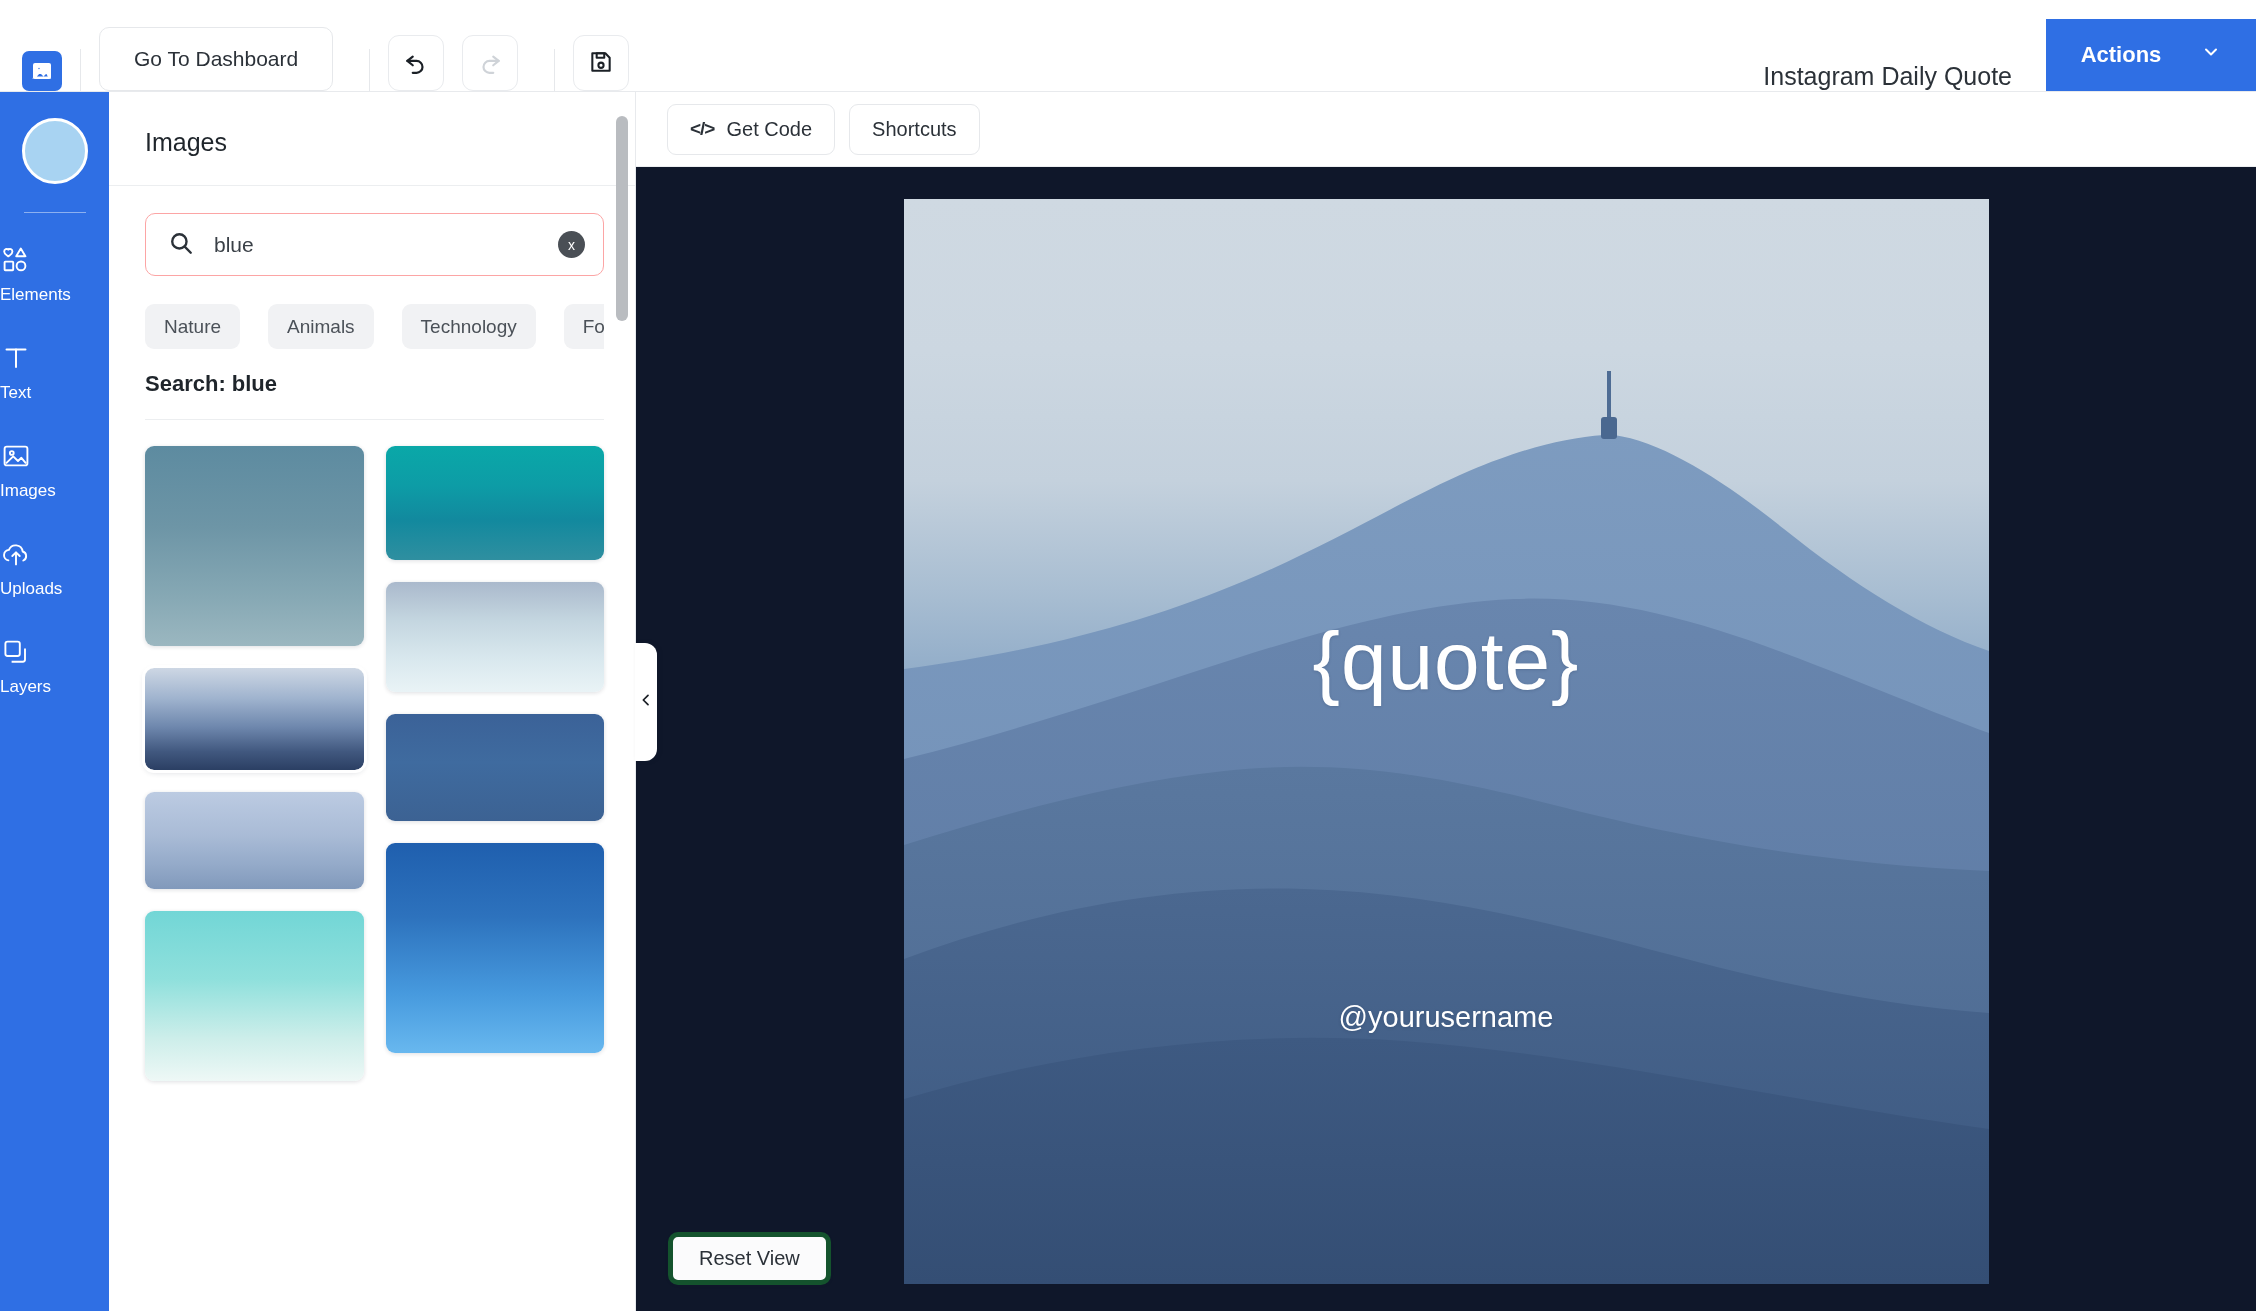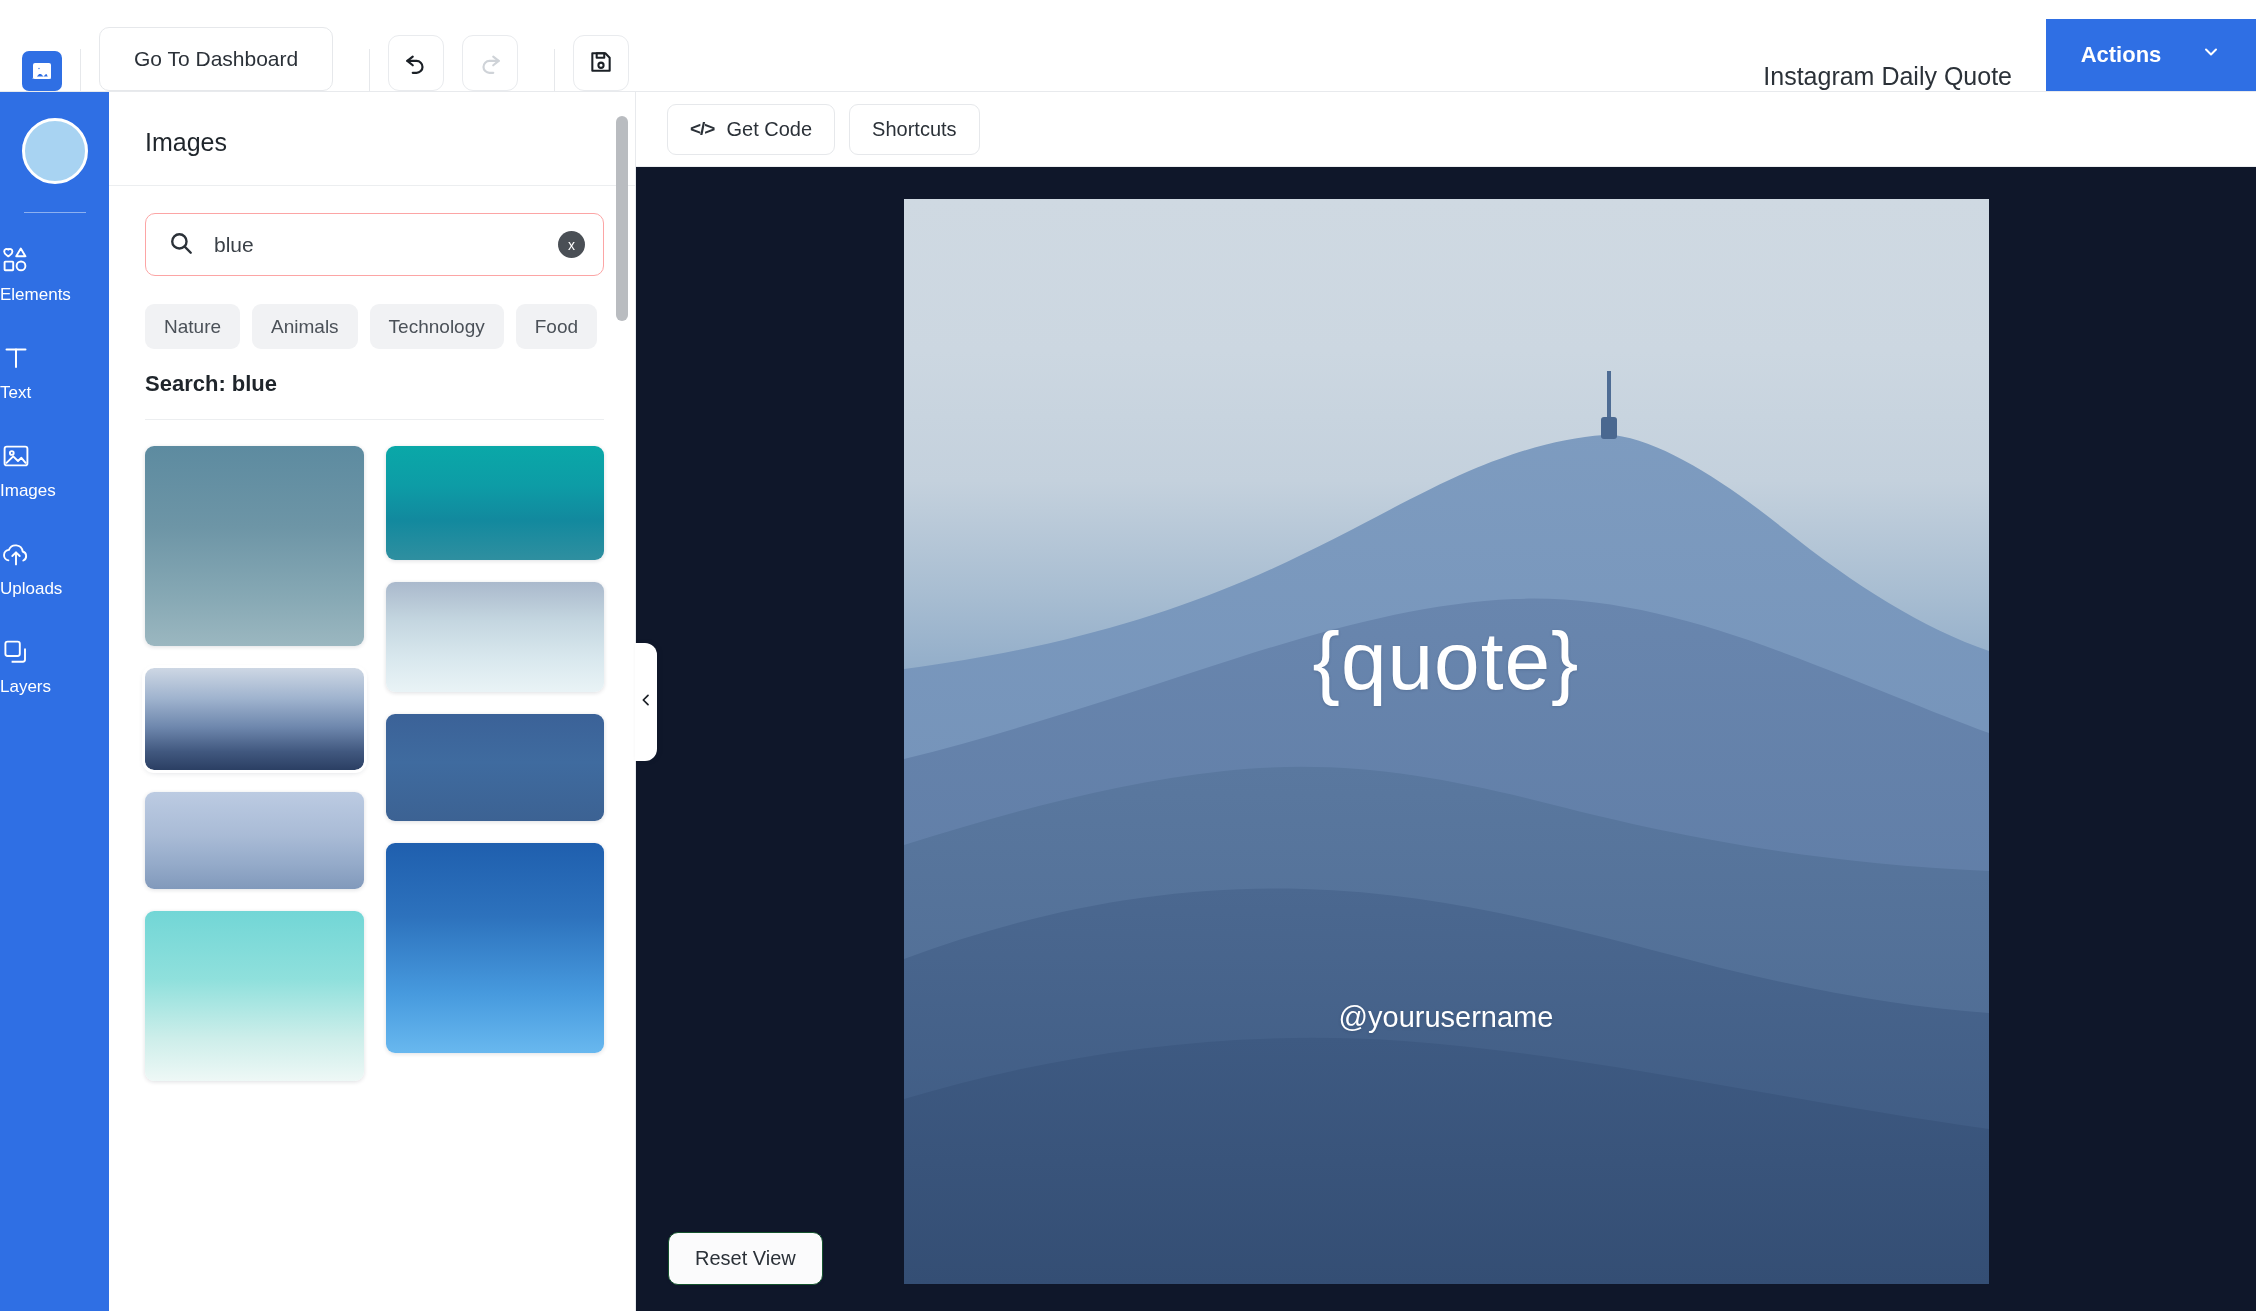--- a/index.html
+++ b/index.html
@@ -97,21 +97,21 @@
     font-family: "Liberation Sans", sans-serif; background: transparent;
   }
   .clear-btn {
     width: 27px; height: 27px; border-radius: 50%;
     background: #4a4f55; color: #fff; border: none;
     font-size: 14px; line-height: 1;
     display: flex; align-items: center; justify-content: center;
     cursor: pointer; flex: 0 0 auto;
   }
 
-  .chips { display: flex; align-items: center; gap: 12px; padding-top: 28px; overflow: hidden; }
+  .chips { display: flex; align-items: center; gap: 28px; padding-top: 28px; overflow: hidden; }
   .chip {
     background: #f1f2f4; border: none; border-radius: 9px;
     height: 45px; padding: 0 19px;
     font-size: 19px; color: #4b5158;
     font-family: "Liberation Sans", sans-serif;
     white-space: nowrap; cursor: pointer; flex: 0 0 auto;
   }
 
   .search-label { font-size: 22px; color: #1f252b; font-weight: bold; padding: 22px 0 22px; }
   .label-rule { height: 1px; background: #eceef0; }
@@ -196,21 +196,21 @@
   }
   .handle-text {
     position: absolute; left: 0; right: 0; top: 802px;
     text-align: center; color: #ffffff; font-size: 29px;
     font-family: Liberation Sans, sans-serif;
     text-shadow: 0 1px 3px rgba(30,50,80,.25);
   }
   .reset-btn {
     position: absolute; left: 32px; bottom: 26px;
     height: 53px; padding: 0 26px;
-    background: #fbfbfc; border: 1px solid #14532d; border-radius: 10px;
+    background: #fbfbfc; border: 5px solid #14532d; border-radius: 10px;
     font-size: 20px; color: #2b3138;
     font-family: "Liberation Sans", sans-serif;
     display: flex; align-items: center; cursor: pointer;
     box-shadow: 0 1px 3px rgba(20,30,50,.10); z-index: 5;
   }
 </style>
 </head>
 <body>
 
 <div class="app">

